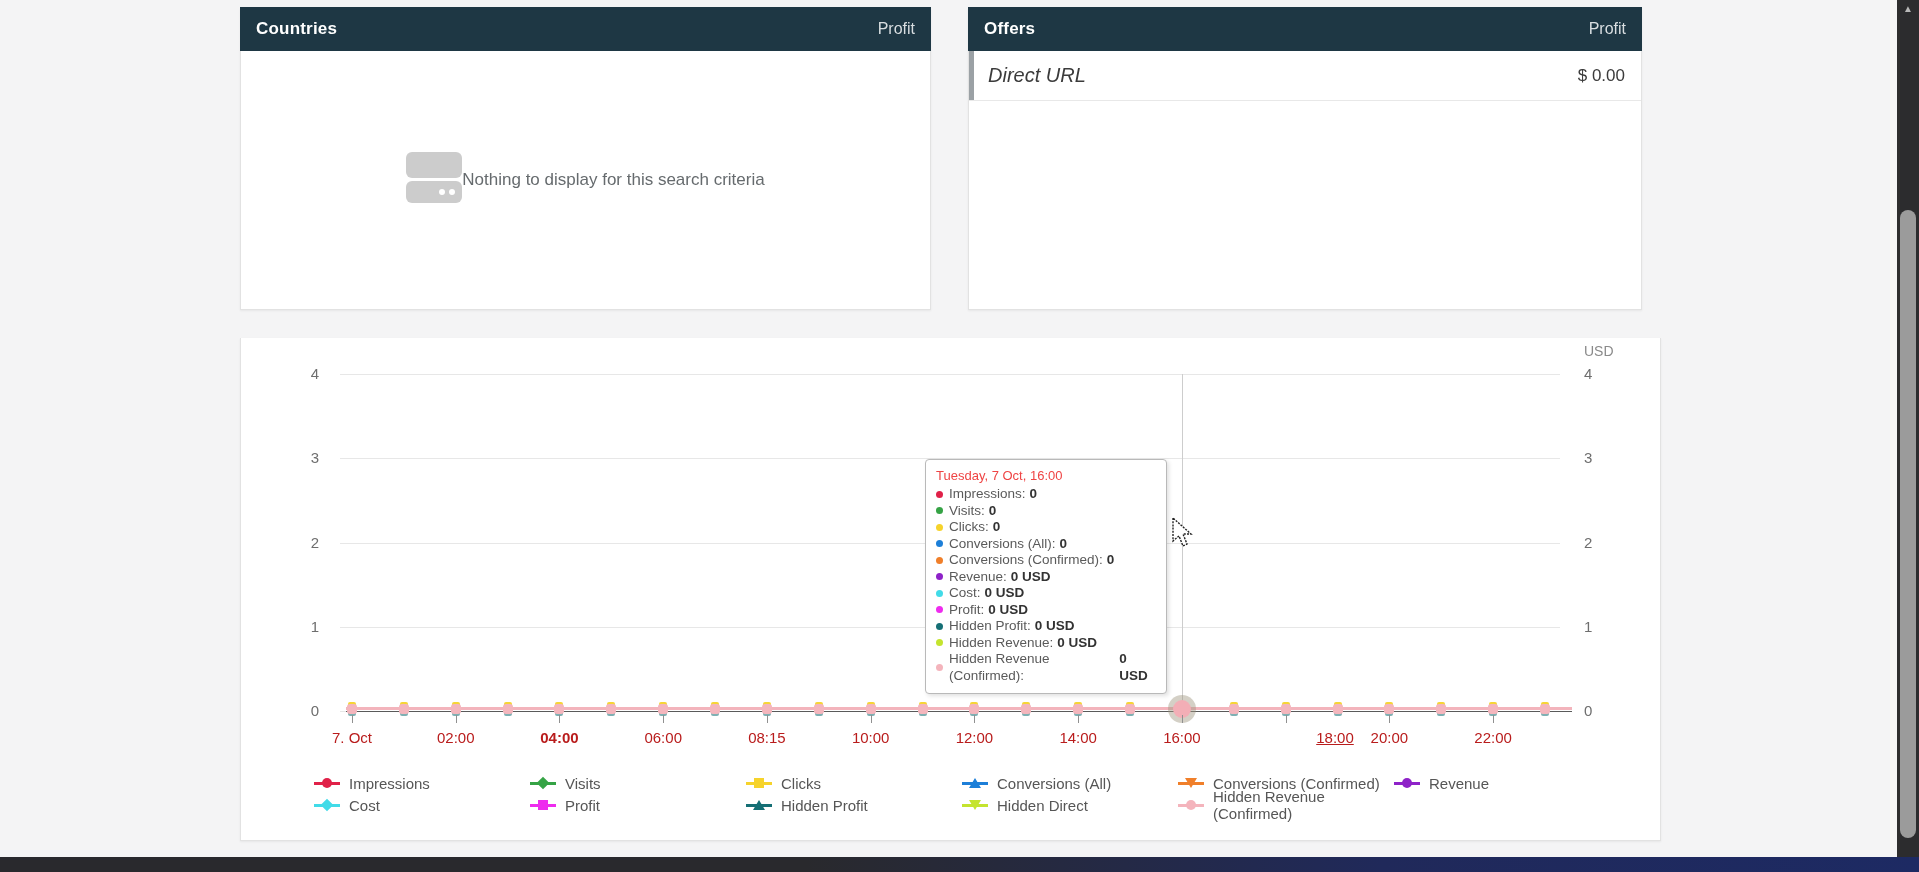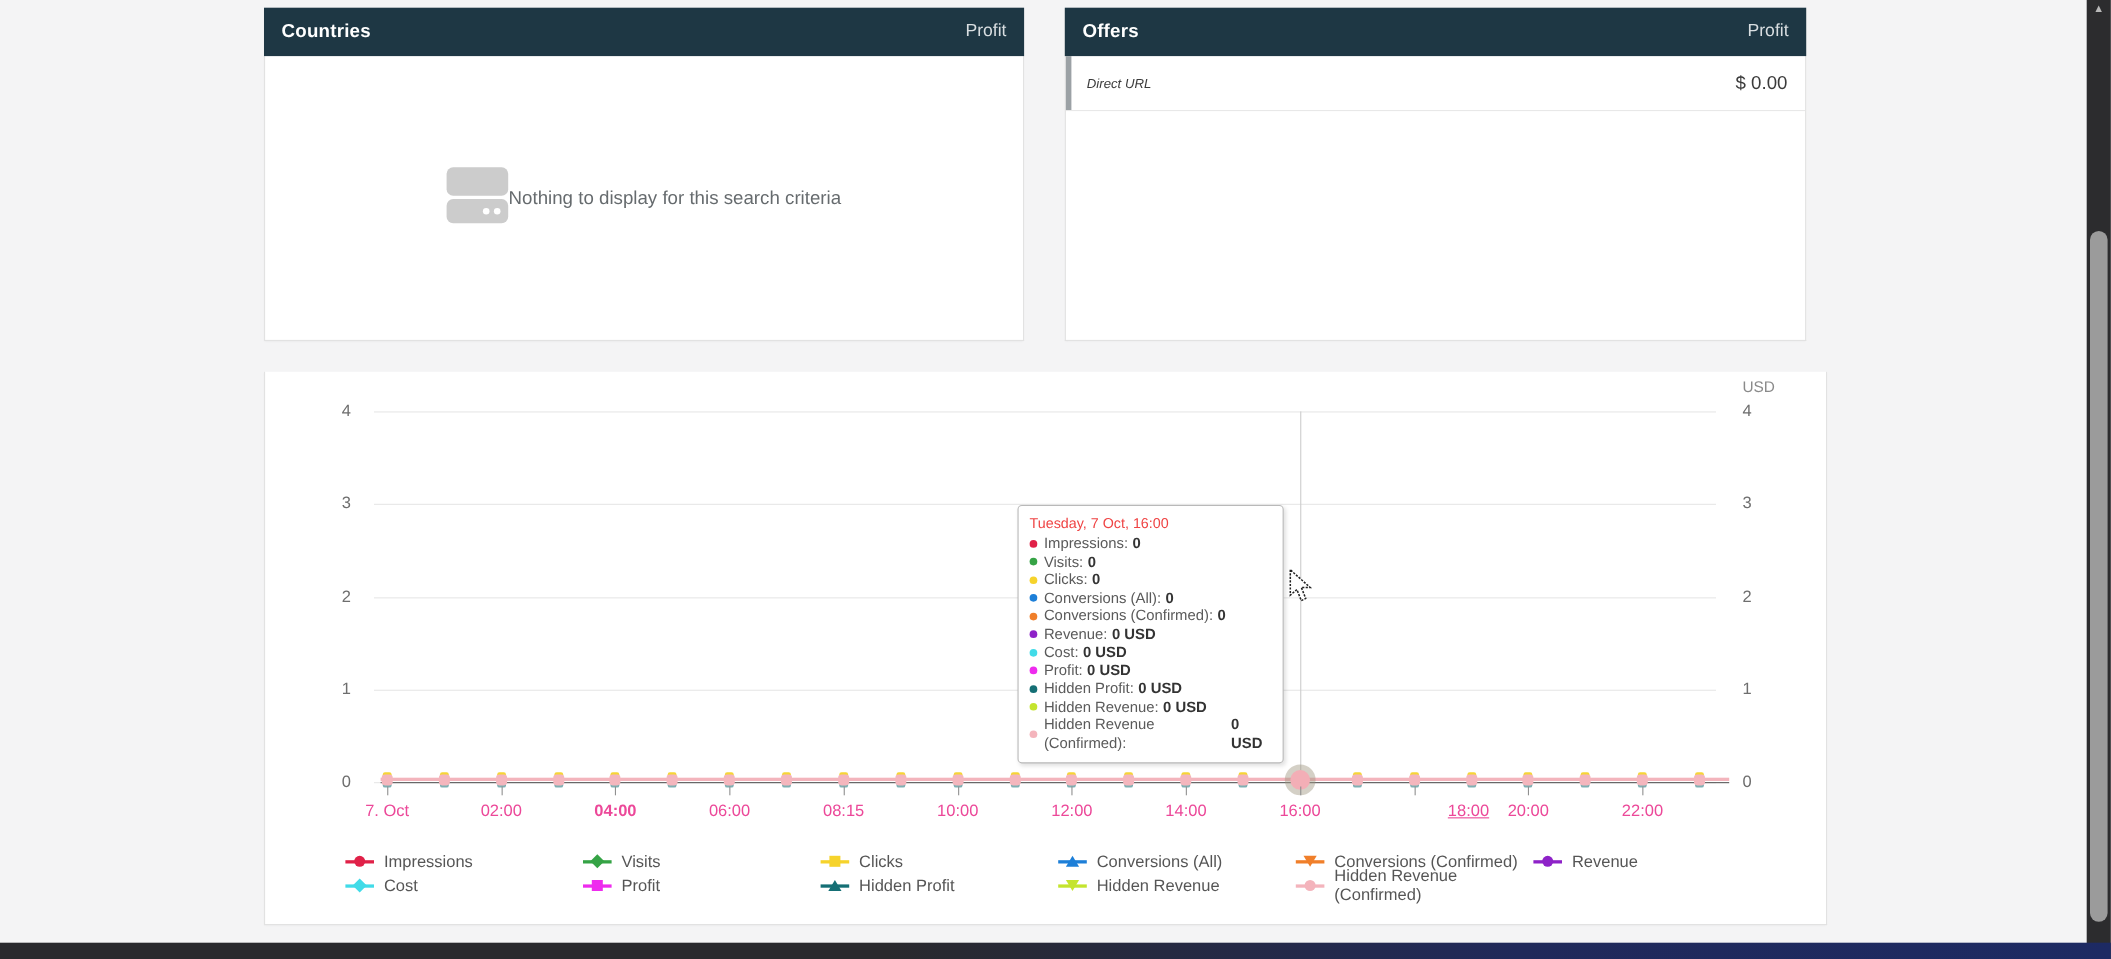--- a/index.html
+++ b/index.html
@@ -23,40 +23,40 @@
   .empty-icon .bar { background:#cccccc; border-radius:6px; width:56px; }
   .empty-icon .bar.top { height:26px; margin-bottom:3px; }
   .empty-icon .bar.bottom { height:22px; position:relative; }
   .empty-icon .dot { position:absolute; width:6px; height:6px; border-radius:50%; background:#ffffff; top:8px; }
   .empty-icon .dot.d1 { right:17px; } .empty-icon .dot.d2 { right:7px; }
   .empty-text { font-size:17px; color:#666b6e; }
 
   .offer-row { height:50px; display:flex; align-items:center; justify-content:space-between;
                border-bottom:1px solid #e8e8e8; position:relative; padding:0 16px 0 19px; cursor:pointer; }
   .offer-stripe { position:absolute; left:0; top:0; width:5px; height:100%; background:#9ba1a5; }
-  .offer-name { font-size:12px; font-style:italic; color:#3b3b3b; }
+  .offer-name { font-size:20px; font-style:italic; color:#3b3b3b; }
   .offer-value { font-size:17px; color:#3b3b3b; }
 
   
   .chart-panel { left:240px; top:338px; width:1421px; height:503px; }
   .chart-area { position:absolute; inset:0; }
   .usd-label { position:absolute; left:1343px; top:5px; font-size:14px; color:#8a8a8a; }
   .gridline { position:absolute; left:99px; width:1220px; height:1px; background:#e7e7e7; }
   .ylab { position:absolute; width:38px; font-size:15px; color:#6e6e6e; line-height:18px; }
   .ylab.left { left:40px; text-align:right; }
   .ylab.right { left:1343px; text-align:left; }
   .crosshair { position:absolute; width:1px; background:#cdcdcd; }
   .series-line-pink { position:absolute; height:3px; background:#f3b4bc; }
   .series-line-dark { position:absolute; height:1px; background:#5a5a5a; }
   .pt { position:absolute; width:10px; height:10px; border-radius:3px; background:#f4b6bd;
         box-shadow:0 -3px 0 -1px rgba(246,211,43,.95), 0 3px 0 -1px rgba(21,111,117,.55); }
   .pt-hi { position:absolute; width:18px; height:18px; border-radius:50%; background:#f3aeb6;
            box-shadow:0 0 0 5px rgba(160,150,128,.45); }
   .xtick { position:absolute; width:1px; height:8px; background:#909090; top:377px; }
-  .xlab { position:absolute; top:391px; width:84px; text-align:center; font-size:15px; color:#ec4899; }
+  .xlab { position:absolute; top:391px; width:84px; text-align:center; font-size:15px; color:#b91c1c; }
 
   
   .legend { position:absolute; left:73px; top:434px; display:grid;
             grid-template-columns:repeat(6,216px); grid-auto-rows:22px; align-items:center; }
   .legend-item { display:flex; align-items:center; cursor:pointer; }
   .lg-sym { position:relative; width:26px; height:13px; margin-right:9px; flex:0 0 26px; }
   .lg-line { position:absolute; left:0; top:5px; width:26px; height:3px; }
   .lg-marker { position:absolute; left:50%; top:50%; transform:translate(-50%,-50%); }
   .mk-circle { width:10px; height:10px; border-radius:50%; }
   .mk-square { width:10px; height:10px; }
@@ -310,21 +310,21 @@
               <div class="lg-line" style="background: rgb(21, 111, 117);"></div>
               <div class="lg-marker mk-tri-up" style="border-bottom-color: rgb(21, 111, 117);"></div>
             </div>
             <div class="lg-label">Hidden Profit</div>
           </div>
           <div class="legend-item">
             <div class="lg-sym">
               <div class="lg-line" style="background: rgb(196, 228, 46);"></div>
               <div class="lg-marker mk-tri-down" style="border-top-color: rgb(196, 228, 46);"></div>
             </div>
-            <div class="lg-label">Hidden Revenue</div>
+            <div class="lg-label">Hidden Direct</div>
           </div>
           <div class="legend-item">
             <div class="lg-sym">
               <div class="lg-line" style="background: rgb(244, 180, 188);"></div>
               <div class="lg-marker mk-circle" style="background: rgb(244, 180, 188);"></div>
             </div>
             <div class="lg-label">Hidden Revenue (Confirmed)</div>
           </div>
         </div>
       </div>

